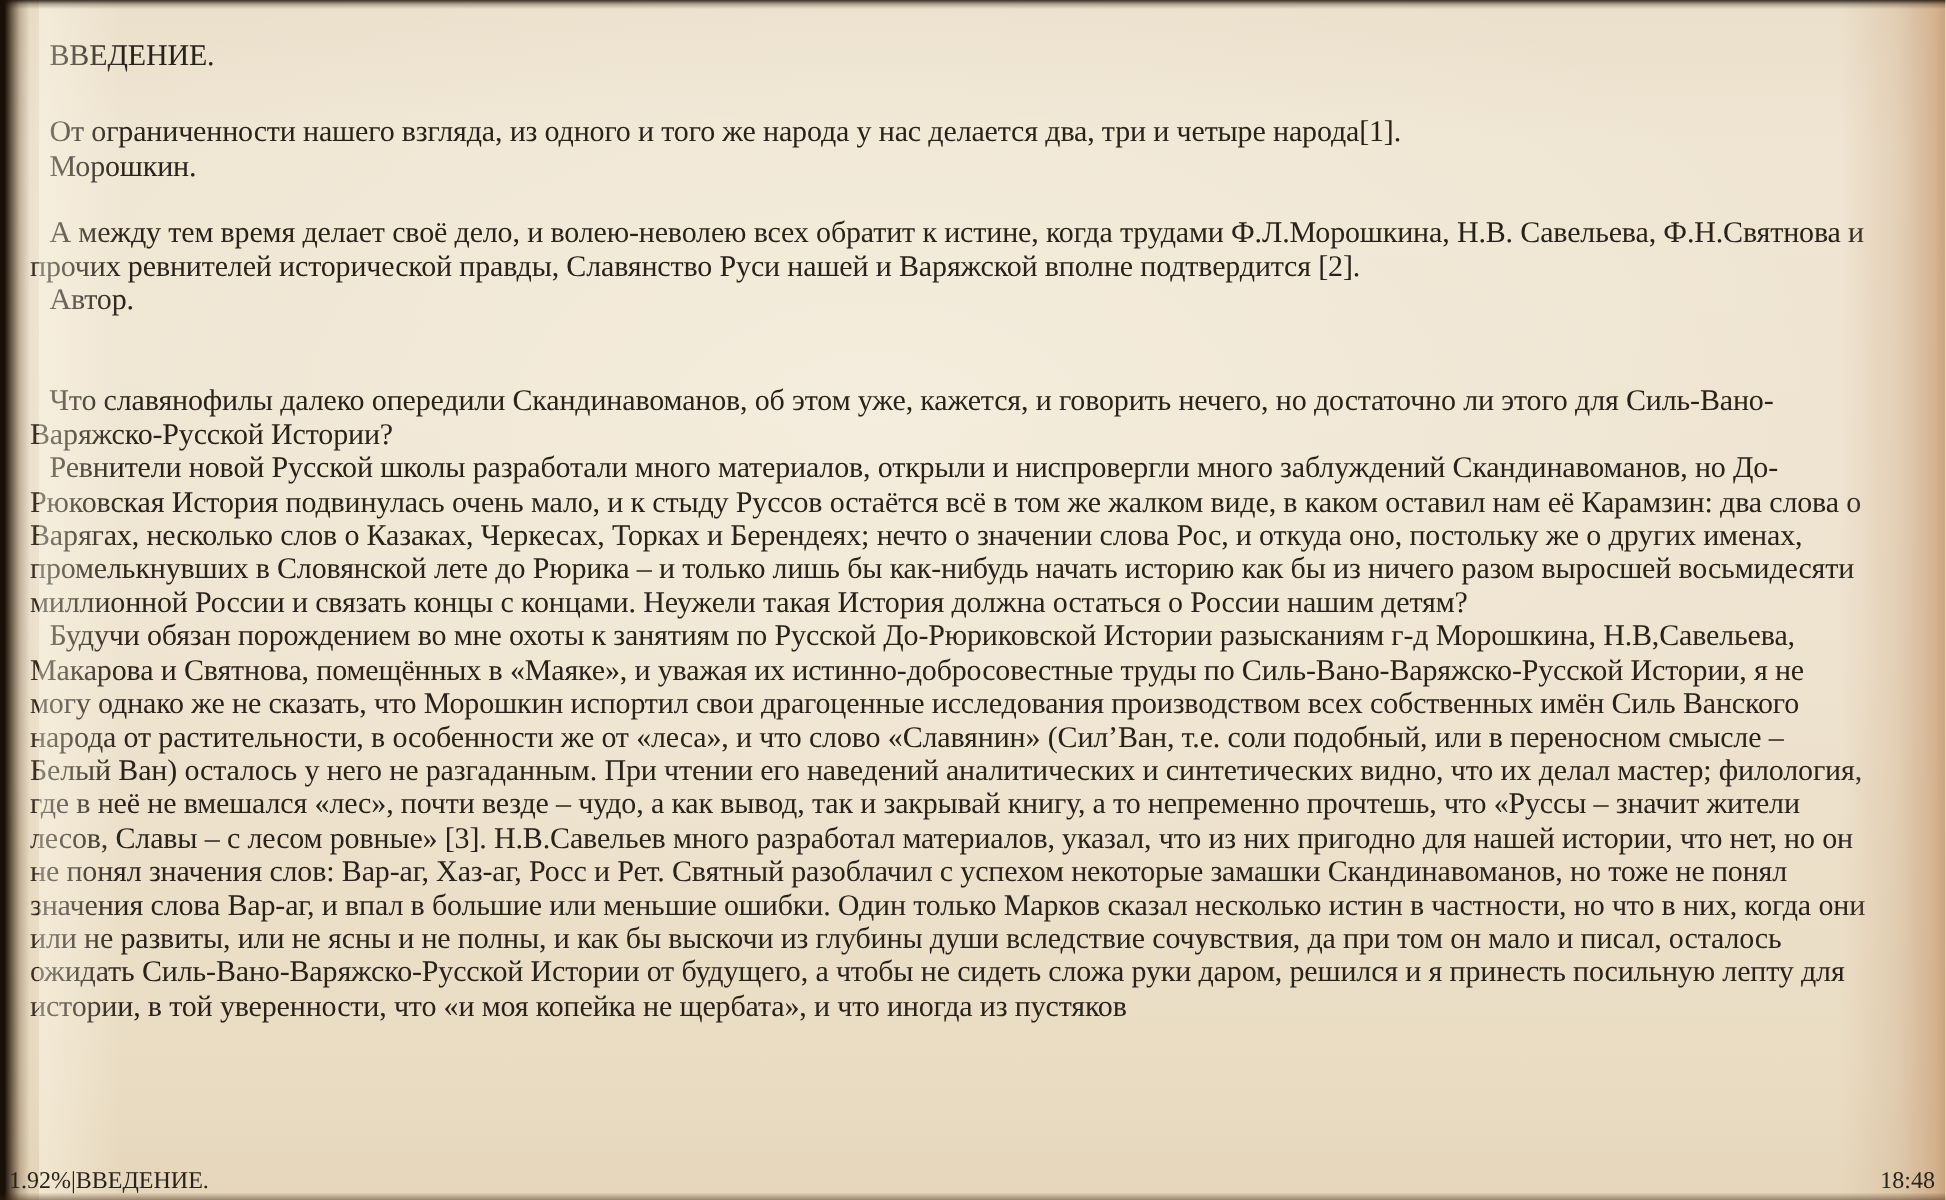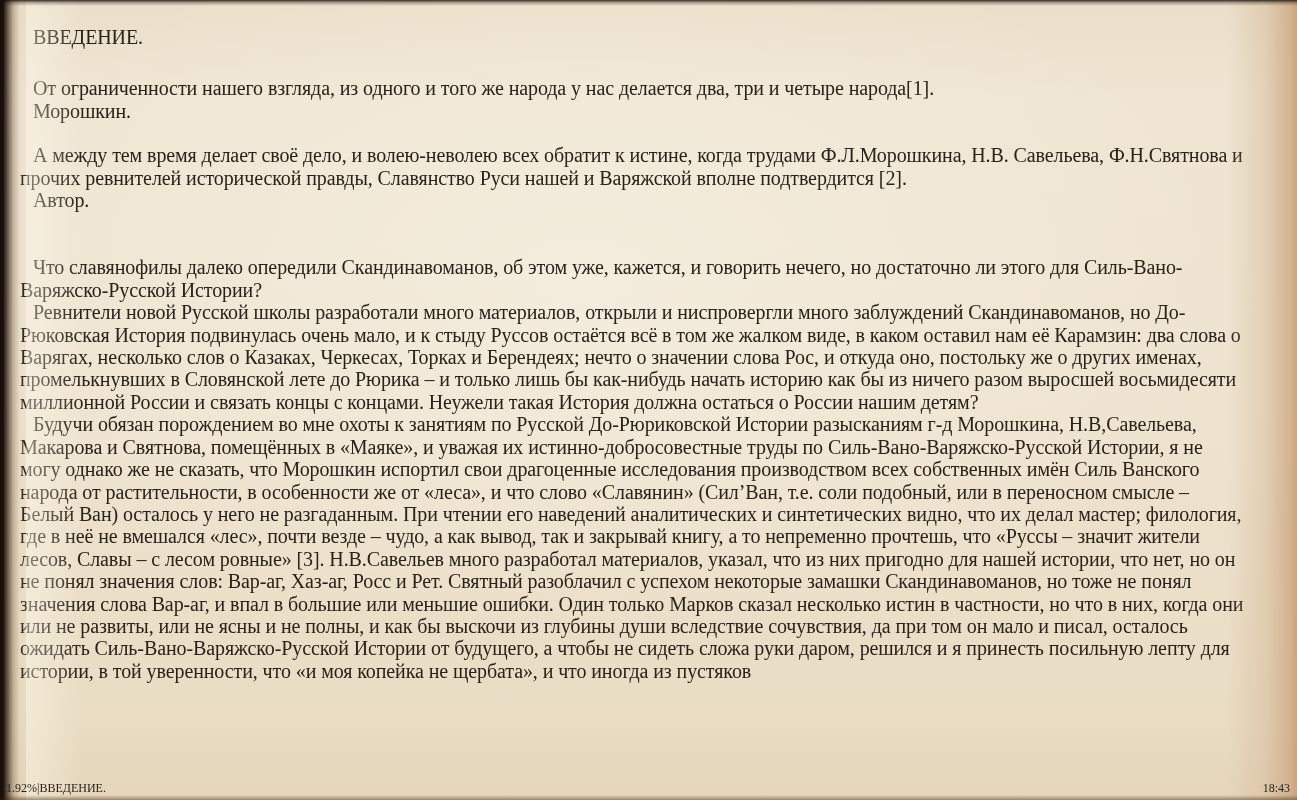--- a/index.html
+++ b/index.html
@@ -49,21 +49,21 @@
     position: absolute; top: 26px; left: 20px; right: 52px; bottom: 30px;
     z-index: 1; overflow: hidden;
     font-size: 20px; line-height: 22.4px; letter-spacing: -0.1px;
     text-align: left;
   }
   .para { margin: 0; text-indent: 13px; }
   
   .status-bar {
     position: absolute; left: 6px; right: 7px; bottom: 3px; z-index: 3;
     display: flex; justify-content: space-between; align-items: baseline;
-    font-size: 12px; line-height: 18px; color: #2a231b; gap: 25px;
+    font-size: 16px; line-height: 18px; color: #2a231b; gap: 25px;
   }
 </style>
 </head>
 <body>
 
 <div class="page">
 
   <div class="text-area" id="text-area">
       <p class="para heading" style="margin-top: 0px;">ВВЕДЕНИЕ.</p>
       <p class="para epigraph" style="margin-top: 29px;">От ограниченности нашего взгляда, из одного и того же народа у нас делается два, три и четыре народа[1].</p>
@@ -76,16 +76,16 @@
     </div>
 
   <div class="spine"></div>
   <div class="spine-glow"></div>
   <div class="curl"></div>
   <div class="edge-top"></div>
   <div class="edge-bottom"></div>
 
   <div class="status-bar">
     <span>1.92%|ВВЕДЕНИЕ.</span>
-    <span>18:43</span>
+    <span>18:48</span>
   </div>
 
 </div>
 
 </body></html>

